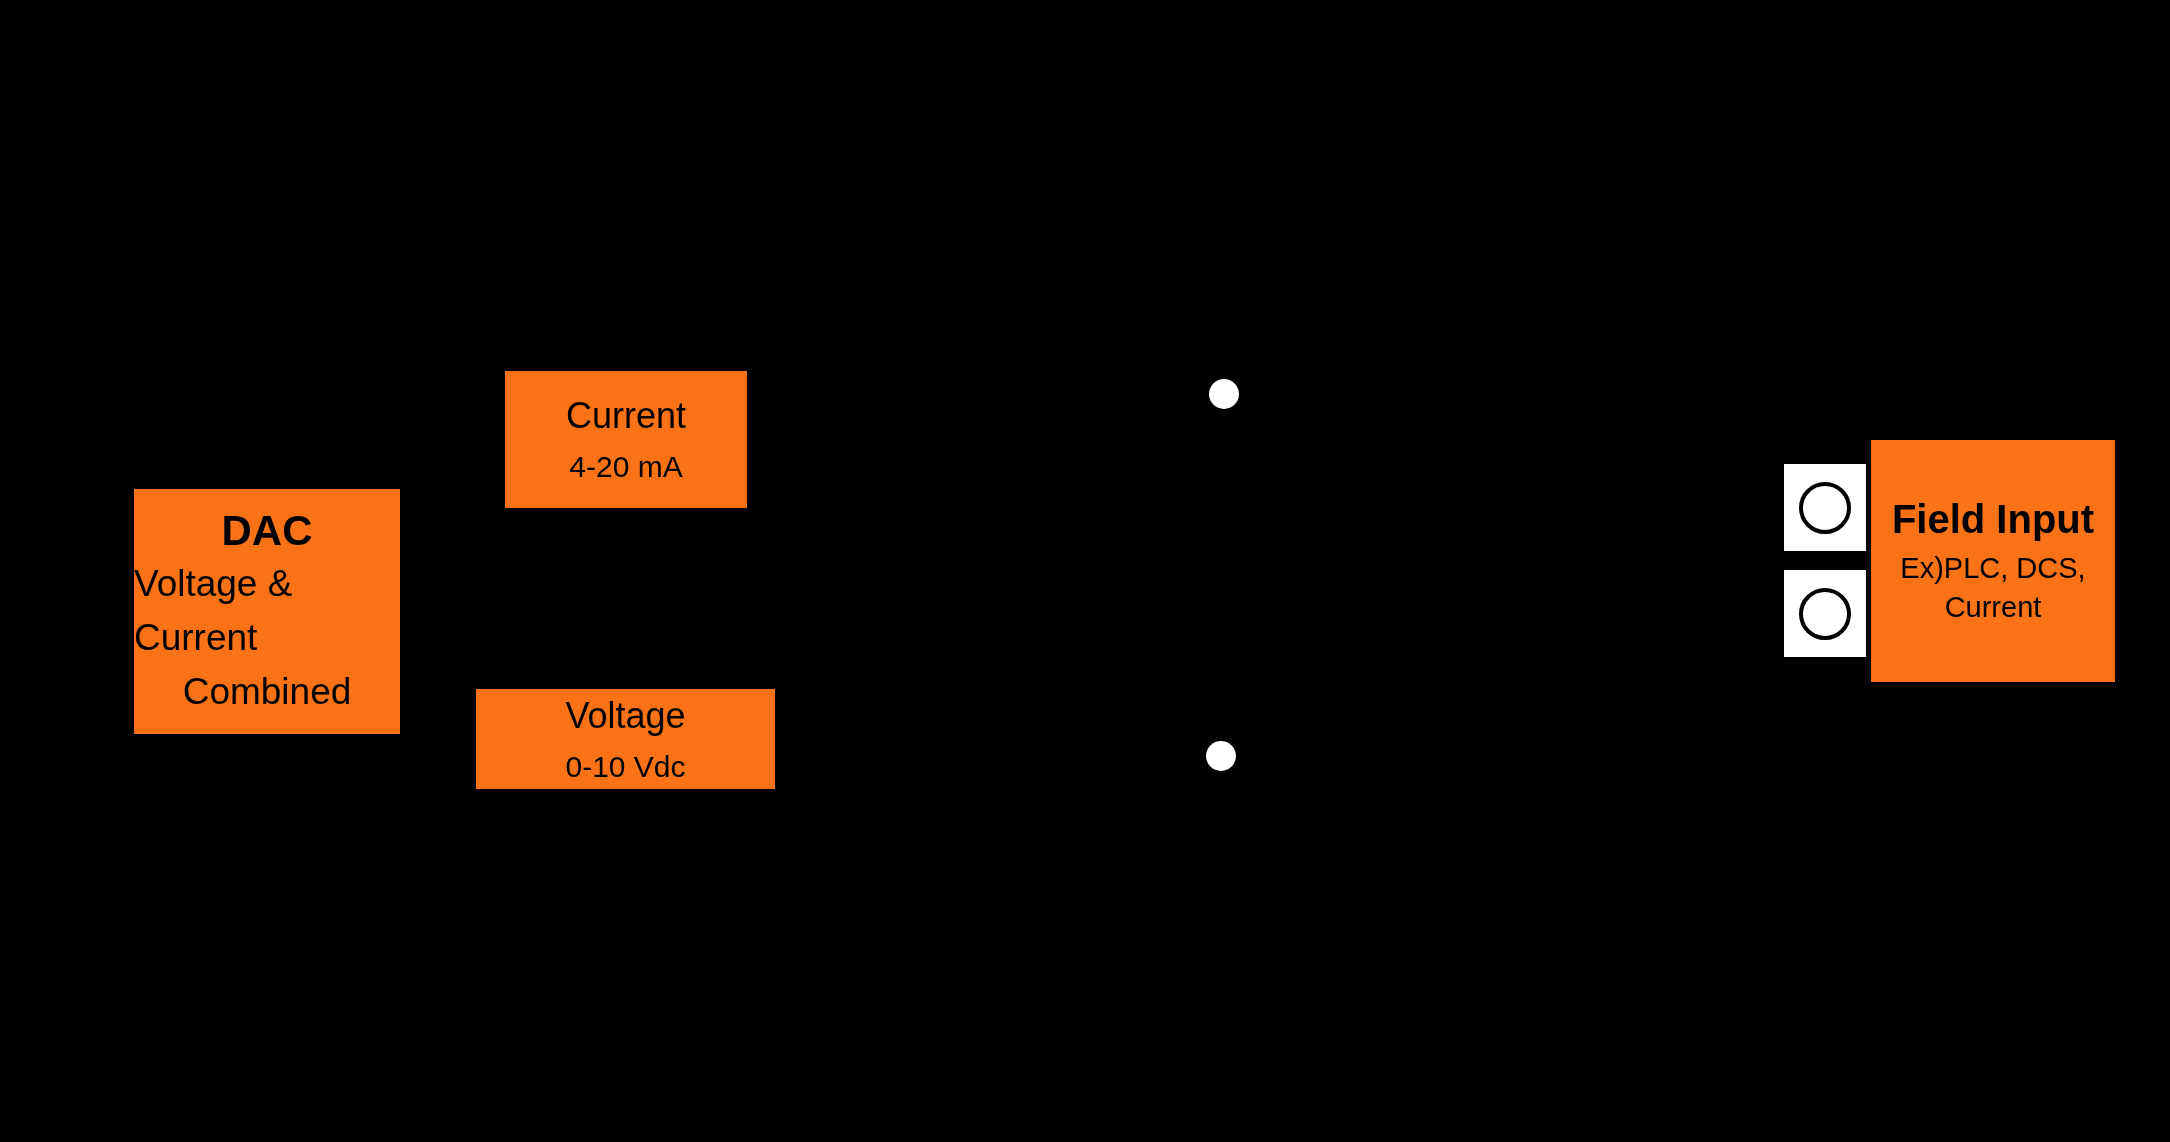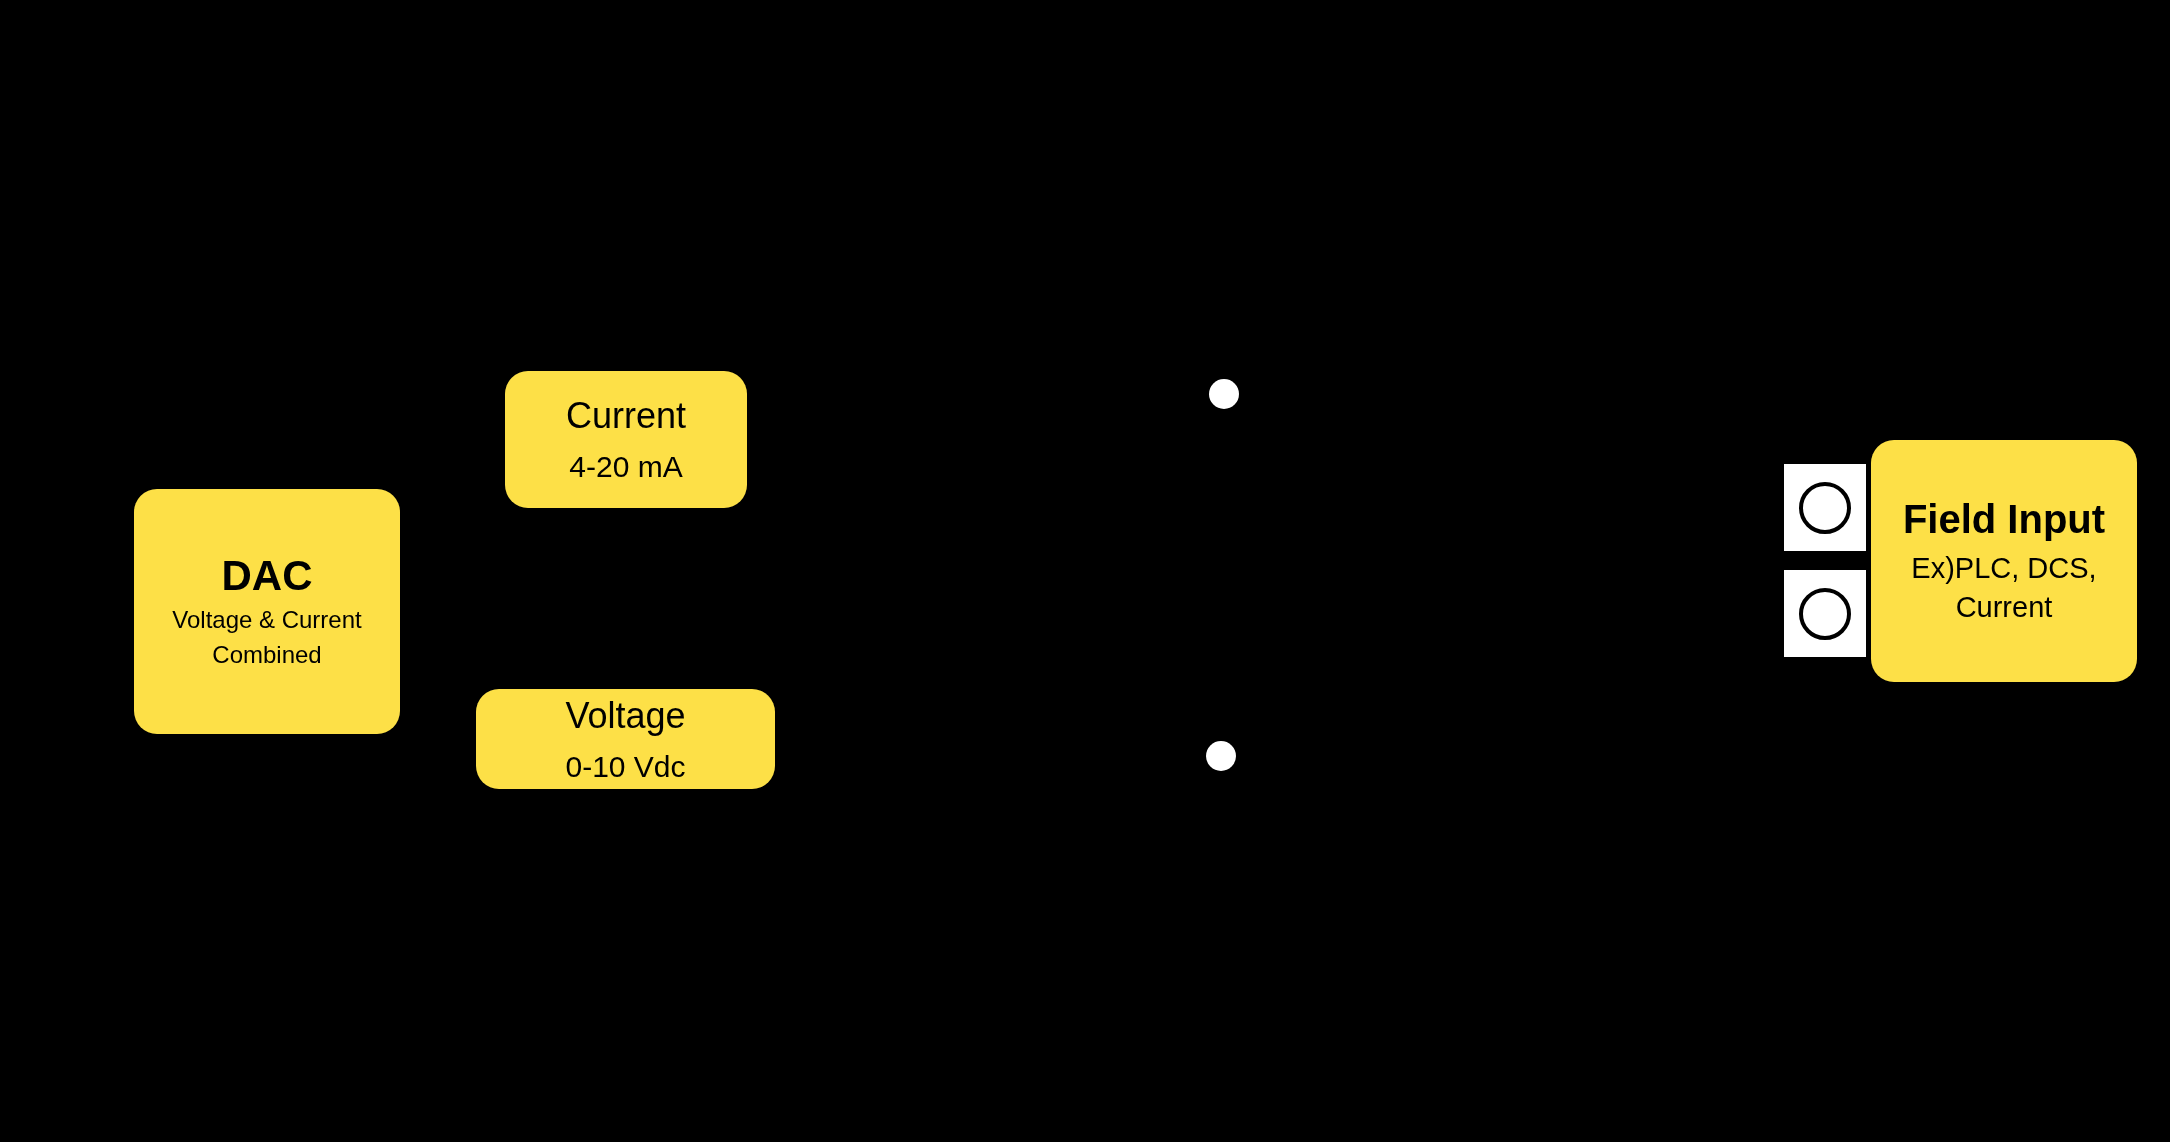--- a/index.html
+++ b/index.html
@@ -10,37 +10,36 @@
   .stage {
     position: relative;
     width: 2170px;
     height: 1142px;
     background: #000000;
     font-family: "Liberation Sans", sans-serif;
     overflow: hidden;
   }
   .box {
     position: absolute;
-    background: #fde047;
+    background: #f97316;
     color: #000000;
     display: flex;
     flex-direction: column;
     align-items: center;
     justify-content: center;
     text-align: left;
     box-sizing: border-box;
-    border-radius: 23px;
   }
   .box-title {
     font-weight: bold;
     font-size: 42px;
     line-height: 1.25;
   }
   .box-sub {
-    font-size: 24px;
+    font-size: 37px;
     line-height: 1.45;
   }
   .signal-line1 {
     font-size: 36px;
     line-height: 1.55;
   }
   .signal-line2 {
     font-size: 30px;
     line-height: 1.55;
   }
@@ -58,21 +57,21 @@
   }
   .voltage-box {
     left: 476px;
     top: 689px;
     width: 299px;
     height: 100px;
   }
   .field-input-box {
     left: 1871px;
     top: 440px;
-    width: 266px;
+    width: 244px;
     height: 242px;
     padding: 0 10px;
   }
   .fi-title {
     font-weight: bold;
     font-size: 40px;
     line-height: 1.2;
     margin-bottom: 6px;
   }
   .fi-sub {

